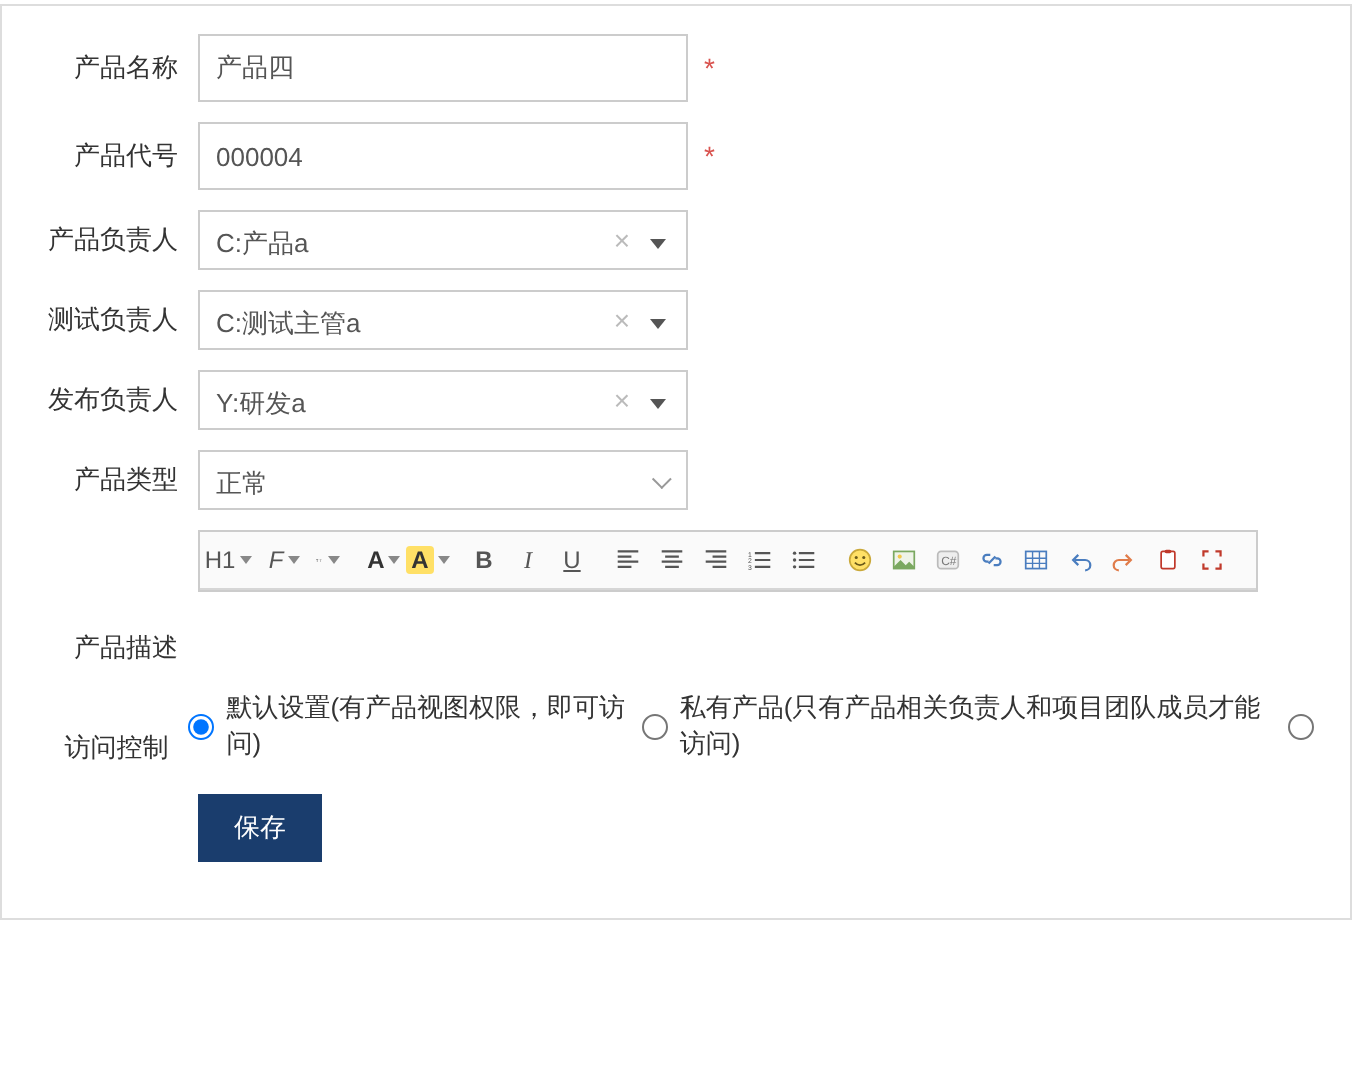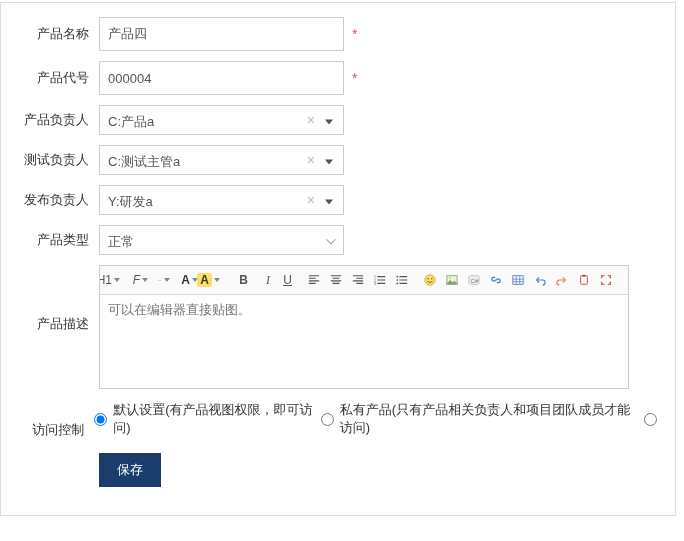--- a/index.html
+++ b/index.html
@@ -113,21 +113,21 @@
     background: #fafafa;
     flex-wrap: nowrap;
     overflow: hidden;
   }
   .tb-btn {
     height: 20px;
     min-width: 16px;
     padding: 0 2px;
     display: inline-flex;
     align-items: center;
-    justify-content: flex-end;
+    justify-content: center;
     font-size: 12px;
     color: #555;
     cursor: pointer;
     border-radius: 2px;
   }
   .tb-btn .mini-caret {
     width:0;height:0;border-left:3px solid transparent;border-right:3px solid transparent;border-top:4px solid #888;margin-left:2px;
   }
   .tb-sep {
     width: 1px; height: 16px; background: #ddd;
@@ -357,21 +357,20 @@
                 </svg>
               </span>
             <span class="tb-btn">
                 <svg class="ico" viewBox="0 0 14 14">
                   <path d="M2 5V2h3M12 5V2H9M2 9v3h3M12 9v3H9" stroke="#c0392b" fill="none" stroke-width="1.3"></path>
                 </svg>
               </span>
             <span class="tb-sep"></span>
             <span class="tb-btn"></span>
           </div>
-          <textarea class="editor-area" placeholder="可以在编辑器直接贴图。" style=""></textarea>
         </div>
       </div>
     </div>
 
     <div class="form-row ac-row">
       <div class="form-label">访问控制</div>
       <div class="radio-group">
         <label class="radio-item">
           <input type="radio" name="ac" checked="" style="">
           <span>默认设置(有产品视图权限，即可访问)</span>

